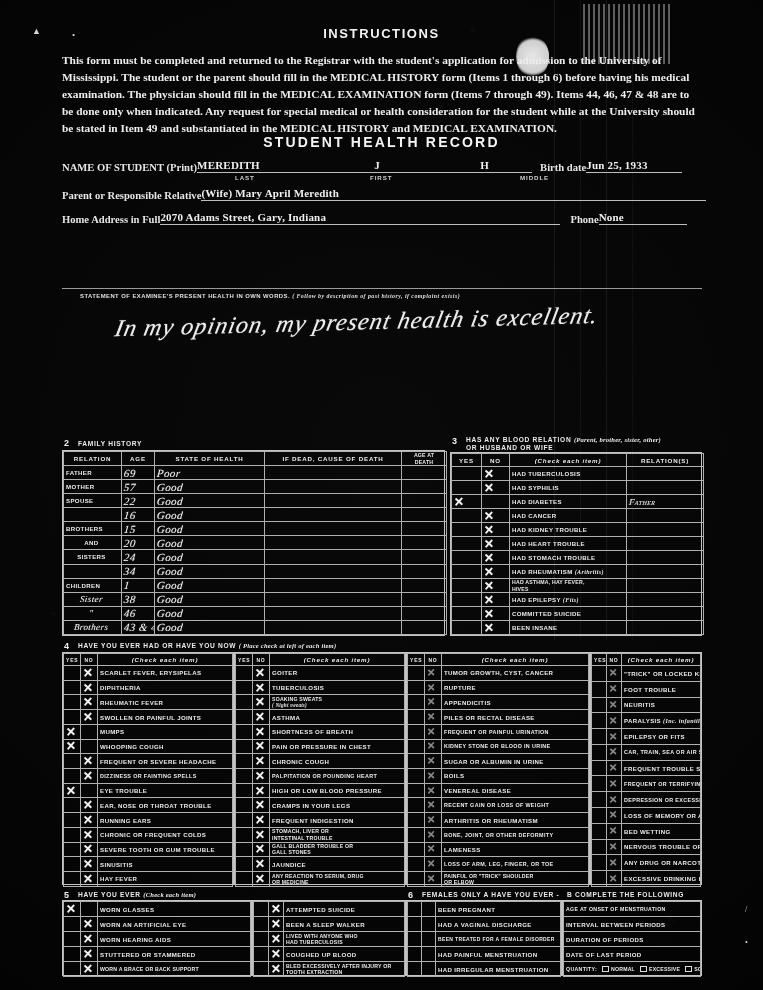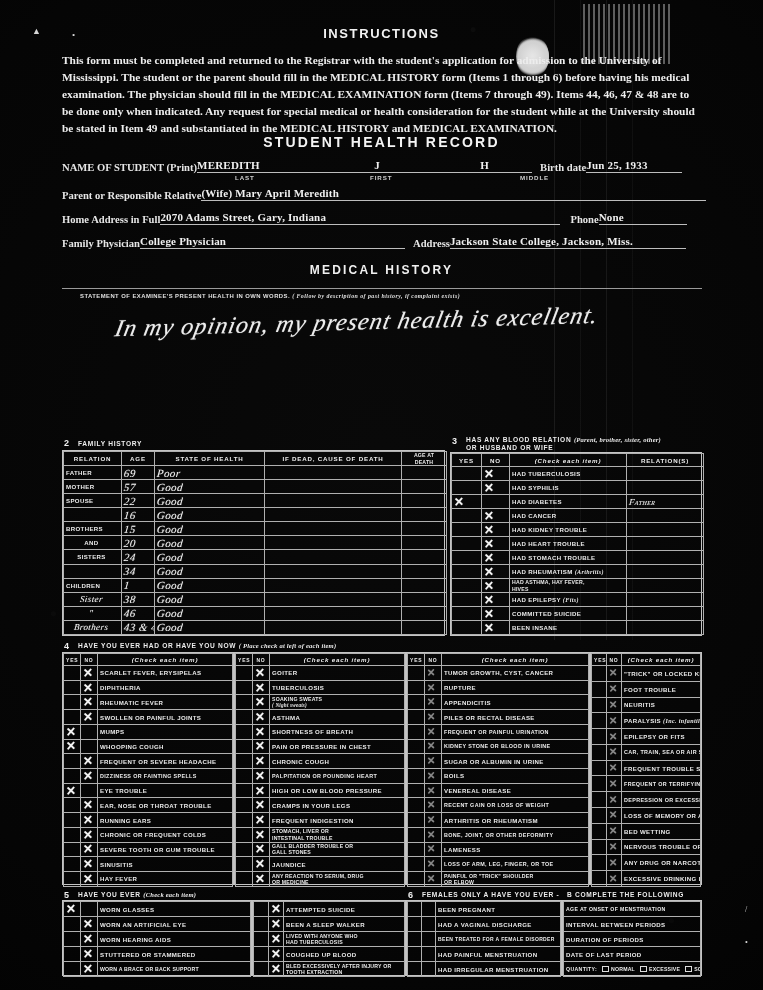--- a/index.html
+++ b/index.html
@@ -234,25 +234,21 @@
   <span class="sublab" style="left:520px;top:174px;">MIDDLE</span>
 
   <div class="idrow" style="top:188px;">
     <span>Parent or Responsible Relative</span><span class="rule" style="width:505px;"><span class="typed">(Wife) Mary April Meredith</span></span>
   </div>
 
   <div class="idrow" style="top:212px;">
     <span>Home Address in Full</span><span class="rule" style="width:400px;"><span class="typed">2070 Adams Street, Gary, Indiana</span></span><span style="padding-left:10px;">Phone</span><span class="rule" style="width:88px;"><span class="typed">None</span></span>
   </div>
 
-  <div class="idrow" style="top:236px;">
-    <span>Family Physician</span><span class="rule" style="width:265px;"><span class="typed">College Physician</span></span><span style="padding-left:8px;">Address</span><span class="rule" style="width:236px;"><span class="typed">Jackson State College, Jackson, Miss.</span></span>
-  </div>
-
-  <div id="mh-title">MEDICAL HISTORY</div>
+
 
   <div id="stmt-box">
     <div id="stmt-label">
       <span>STATEMENT OF EXAMINEE'S PRESENT HEALTH IN OWN WORDS.</span>
       <i>( Follow by description of past history, if complaint exists)</i>
     </div>
     <div id="stmt-hand">In my opinion, my present health is excellent.</div>
   </div>
 
   <span class="sect-num" style="left:64px;top:438px;">2</span>

